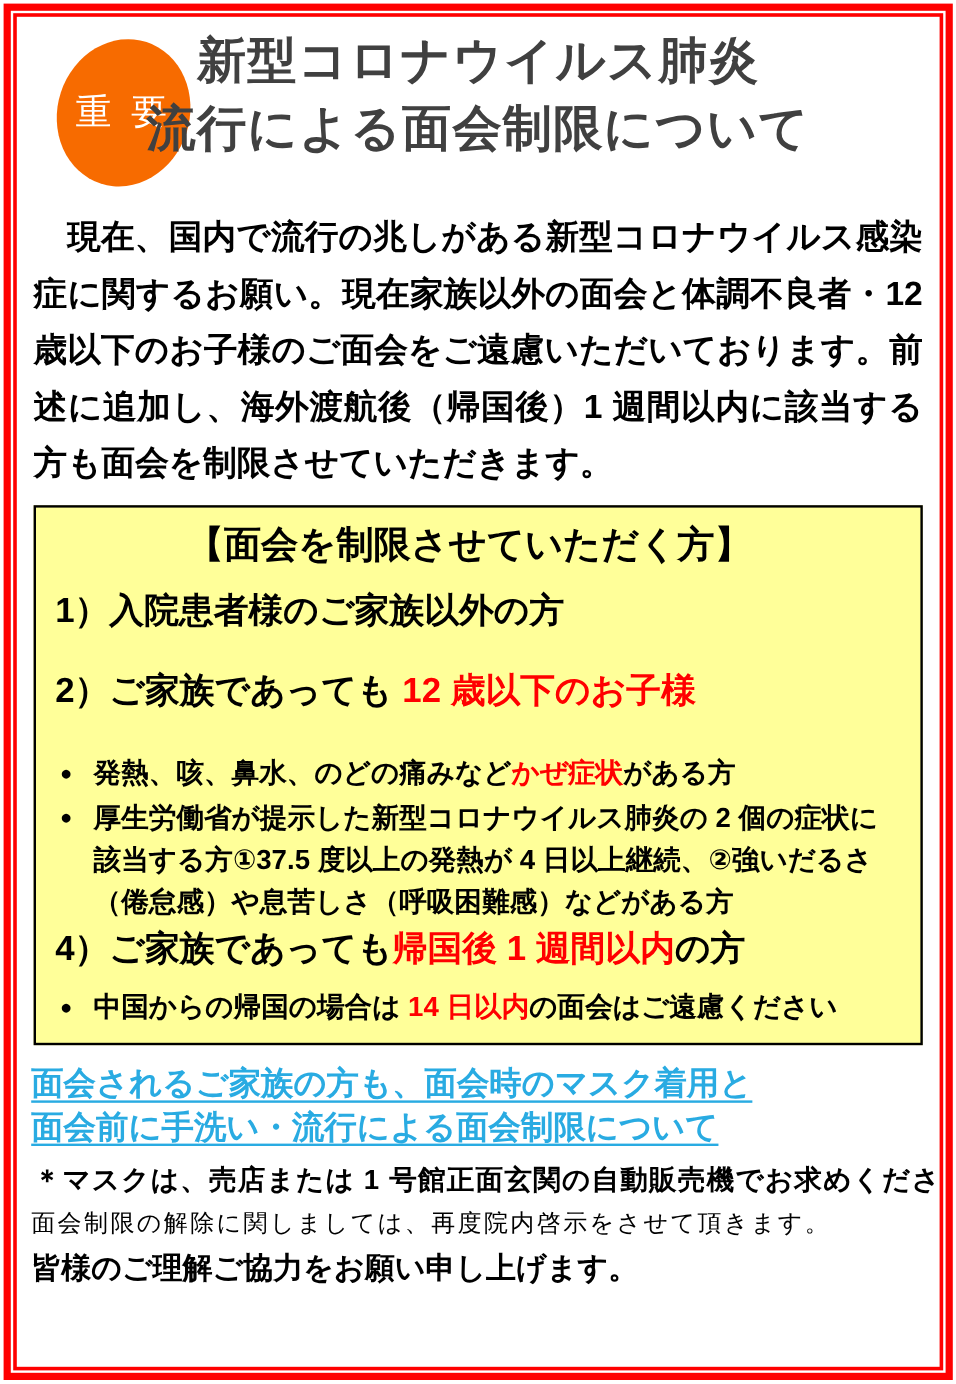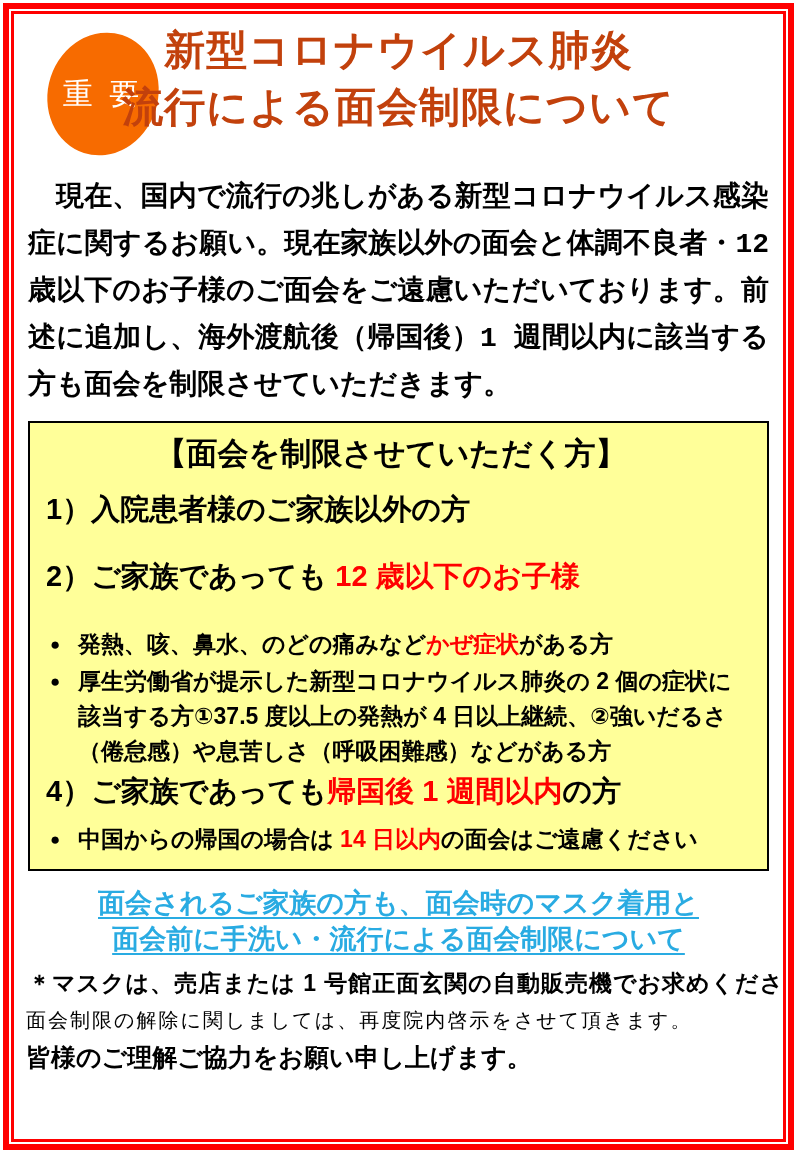--- a/index.html
+++ b/index.html
@@ -57,39 +57,38 @@
     font-weight: normal;
     letter-spacing: 4px;
     white-space: nowrap;
   }
   .titles {
     position: absolute;
     left: 0;
     right: 0;
     top: 0;
     text-align: center;
-    color: #c2410c;
+    color: #404040;
   }
   .title-line1, .title-line2 {
     font-size: 41px;
     font-weight: bold;
     line-height: 57px;
     letter-spacing: 1px;
     white-space: nowrap;
   }
   
   .intro {
     font-size: 28px;
     font-weight: bold;
     line-height: 47px;
     text-align: justify;
     text-indent: 1em;
     color: #000000;
     margin: 4px 2px 8px 2px;
-    font-family: Liberation Mono, monospace;
   }
   
   .ybox {
     border: 2px solid #000000;
     background: var(--box-yellow, #ffff99);
     margin: 12px 2px;
     padding: 12px 31px 12px 16px;
   }
   .ybox-heading {
     font-size: 31px;
@@ -121,21 +120,20 @@
     line-height: 35px;
     padding-left: 4px;
   }
   .bullet-text { flex: 1 1 auto; }
   .bullet-1 { margin-bottom: 2px; }
   .bullet-2 { margin-bottom: 6px; }
   .red { color: var(--highlight-red, #ff0000); }
   
   .blue-note {
     margin-top: 14px;
-    text-align: center;
     font-size: 27px;
     font-weight: bold;
     line-height: 36px;
     color: var(--link-blue, #29abe2);
   }
   .blue-note span {
     text-decoration: underline;
     text-underline-offset: 5px;
     white-space: nowrap;
   }

